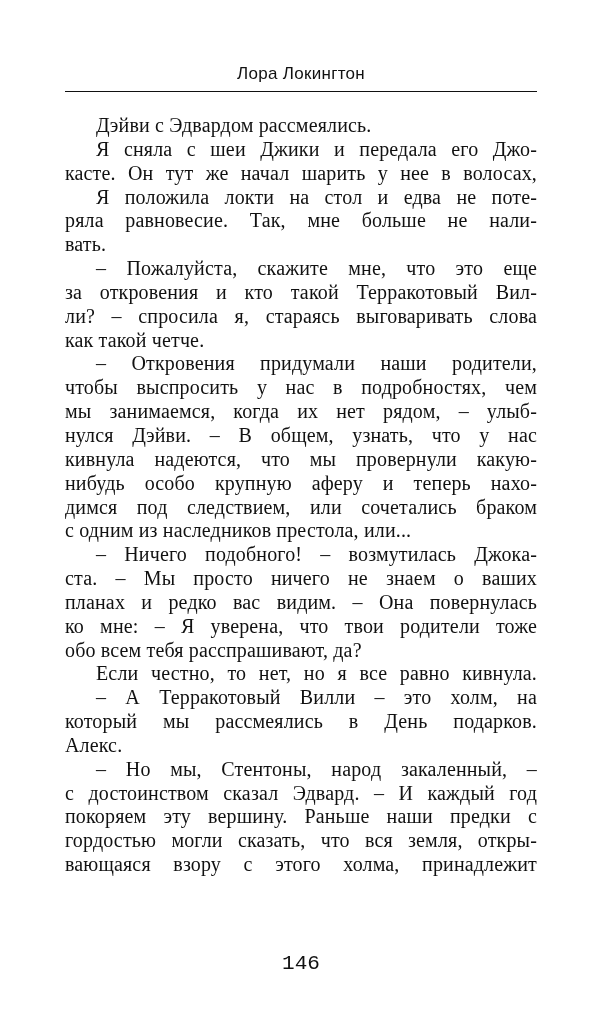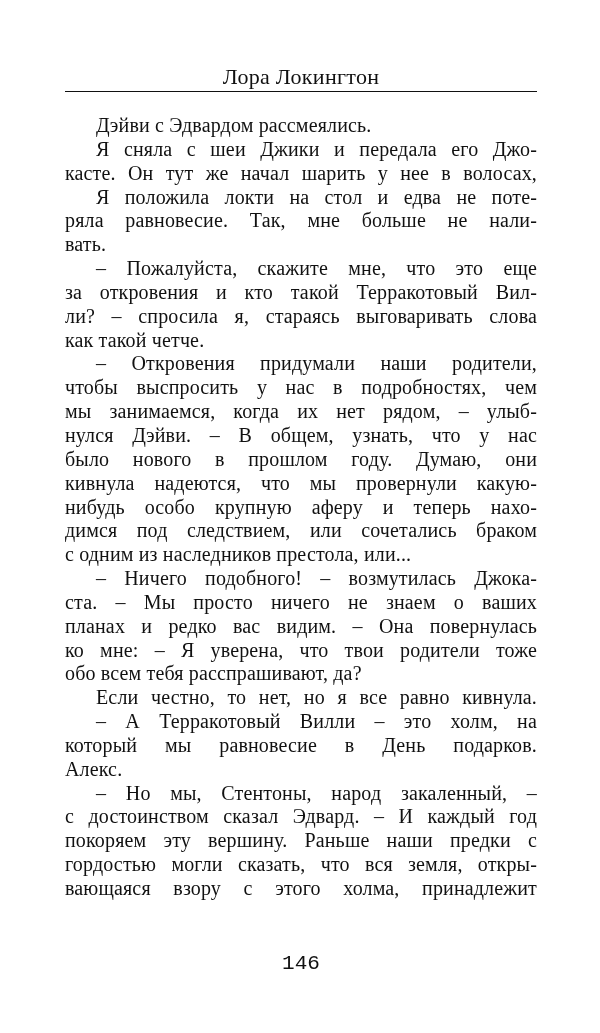--- a/index.html
+++ b/index.html
@@ -21,22 +21,22 @@
       top: 0;
       width: 472px;
       height: 1033px;
     }
     .running-head {
       position: absolute;
       top: 64px;
       left: 0;
       width: 472px;
       text-align: center;
-      font-family: Liberation Serif, serif;
-      font-size: 22px;
+      font-family: Liberation Sans, sans-serif;
+      font-size: 17px;
       letter-spacing: 0.3px;
     }
     .head-rule {
       position: absolute;
       top: 91px;
       left: 0;
       width: 472px;
       height: 0;
       border-top: 1.5px solid #111111;
     }
@@ -88,33 +88,32 @@
     <span class="line">ряла равновесие. Так, мне больше не нали-</span>
     <span class="line last">вать.</span>
     <span class="line indent">– Пожалуйста, скажите мне, что это еще</span>
     <span class="line">за откровения и кто такой Терракотовый Вил-</span>
     <span class="line">ли? – спросила я, стараясь выговаривать слова</span>
     <span class="line last">как такой четче.</span>
     <span class="line indent">– Откровения придумали наши родители,</span>
     <span class="line">чтобы выспросить у нас в подробностях, чем</span>
     <span class="line">мы занимаемся, когда их нет рядом, – улыб-</span>
     <span class="line">нулся Дэйви. – В общем, узнать, что у нас</span>
-    <span class="line">было нового в прошлом году. Думаю, они</span>
     <span class="line">кивнула надеются, что мы провернули какую-</span>
     <span class="line">нибудь особо крупную аферу и теперь нахо-</span>
     <span class="line">димся под следствием, или сочетались браком</span>
     <span class="line last">с одним из наследников престола, или...</span>
     <span class="line indent">– Ничего подобного! – возмутилась Джока-</span>
     <span class="line">ста. – Мы просто ничего не знаем о ваших</span>
     <span class="line">планах и редко вас видим. – Она повернулась</span>
     <span class="line">ко мне: – Я уверена, что твои родители тоже</span>
     <span class="line last">обо всем тебя расспрашивают, да?</span>
     <span class="line indent">Если честно, то нет, но я все равно кивнула.</span>
     <span class="line indent">– А Терракотовый Вилли – это холм, на</span>
-    <span class="line">который мы равновесие в День подарков.</span>
+    <span class="line">который мы рассмеялись в День подарков.</span>
     <span class="line last">Алекс.</span>
     <span class="line indent">– Но мы, Стентоны, народ закаленный, –</span>
     <span class="line">с достоинством сказал Эдвард. – И каждый год</span>
     <span class="line">покоряем эту вершину. Раньше наши предки с</span>
     <span class="line">гордостью могли сказать, что вся земля, откры-</span>
     <span class="line">вающаяся взору с этого холма, принадлежит</span>
   </div>
 
   <div class="folio">146</div>
 </div>

